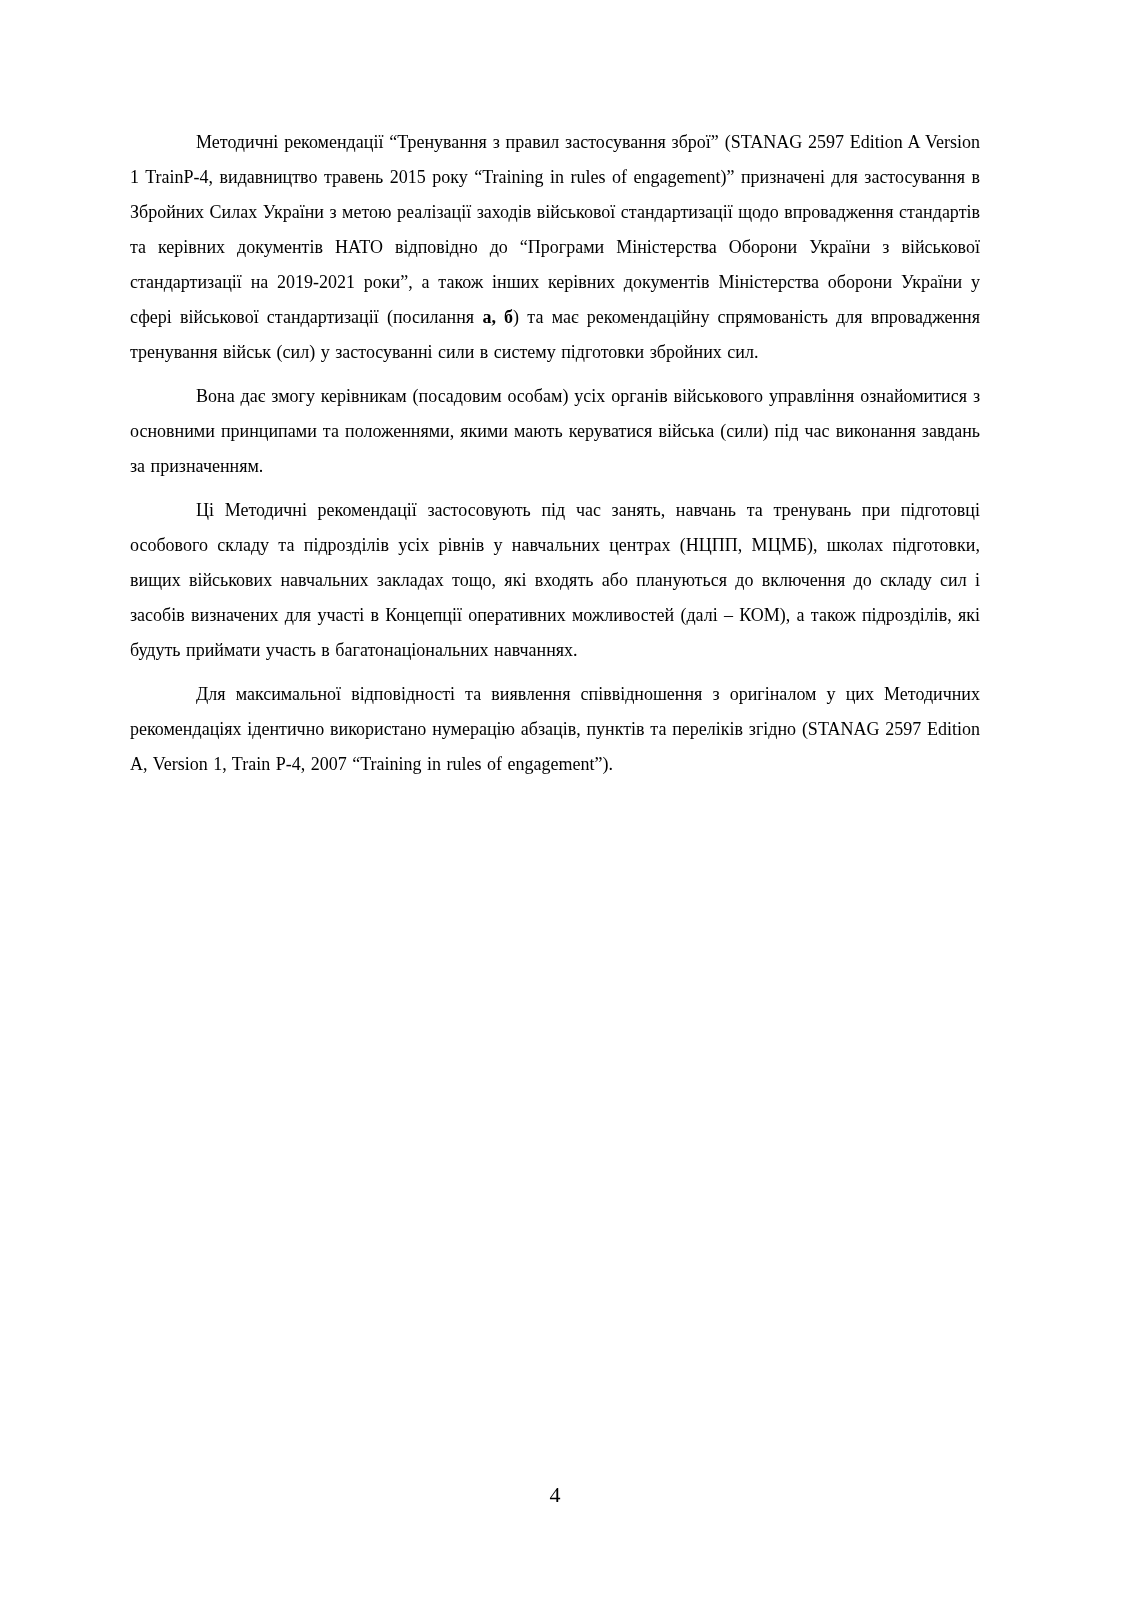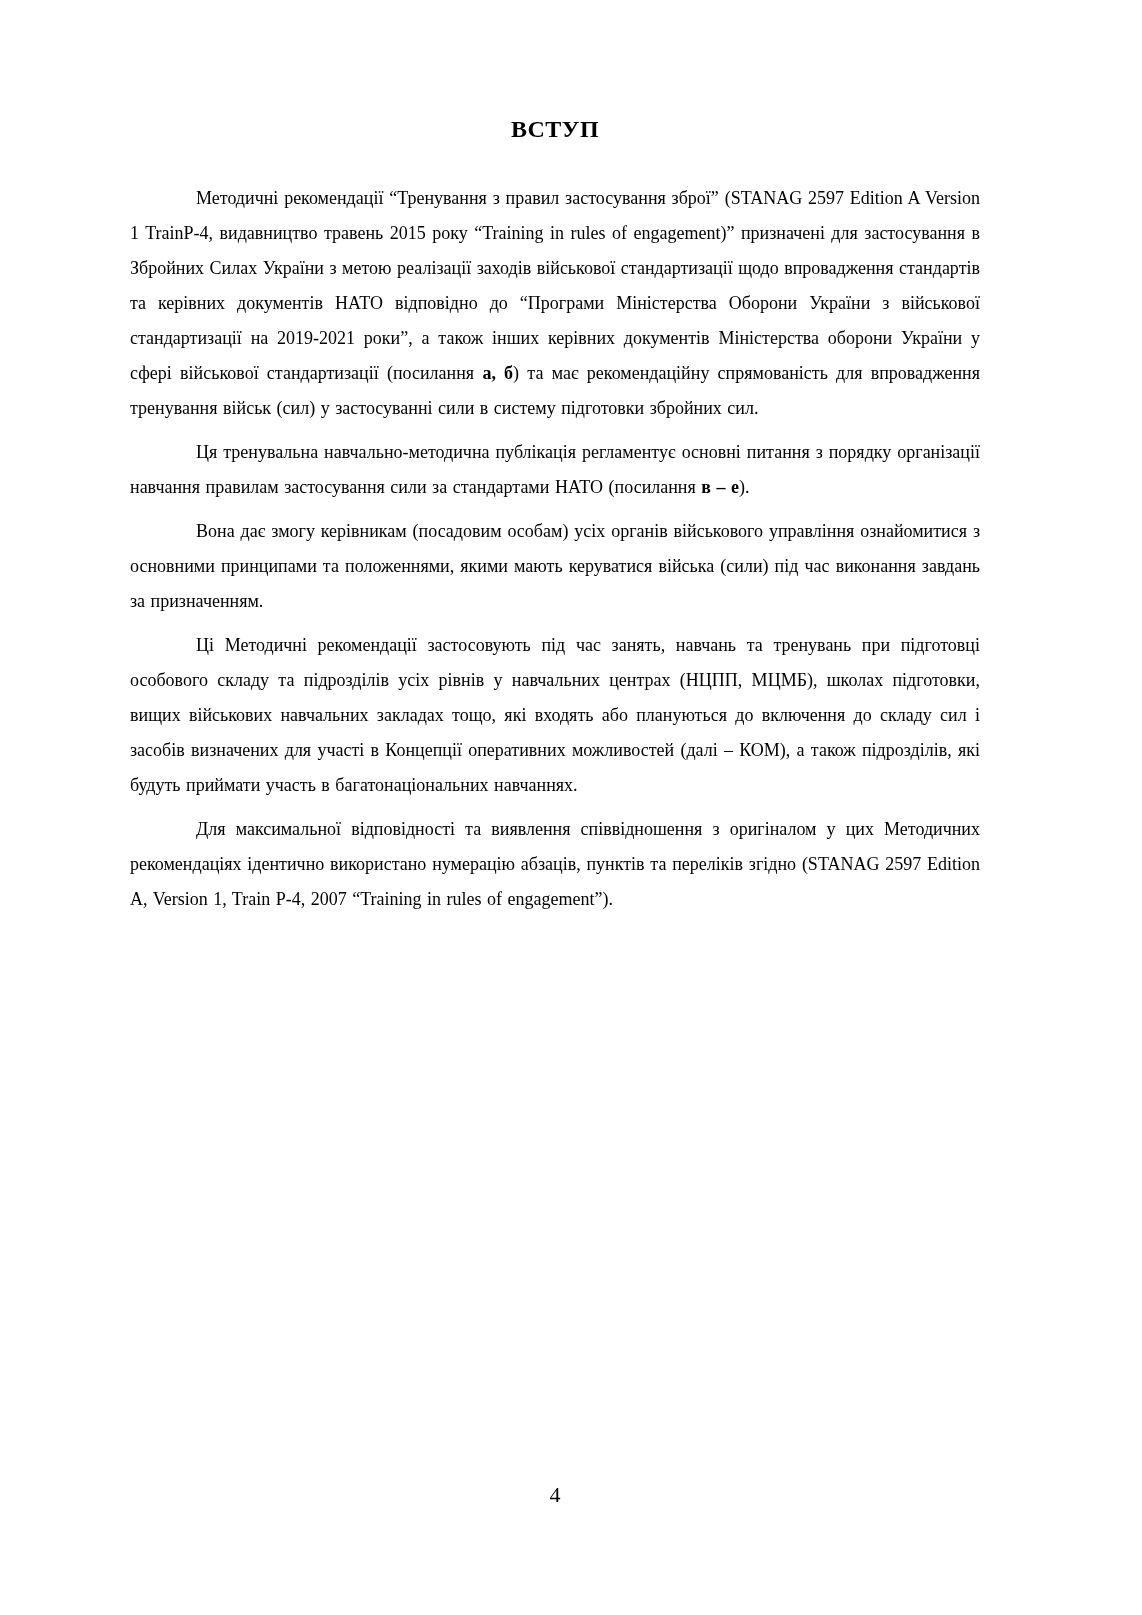--- a/index.html
+++ b/index.html
@@ -46,25 +46,23 @@
     width: 868px;
     text-align: center;
     font-size: 22px;
   }
 </style>
 </head>
 <body>
 
 <div class="page-content">
 
-  <h1 class="doc-title">ВСТУП</h1>
 
   <p class="para"><span>Методичні рекомендації “Тренування з правил застосування зброї” (STANAG 2597 Edition A Version 1 TrainP-4, видавництво травень 2015 року “Training in rules of engagement)” призначені для застосування в Збройних Силах України з метою реалізації заходів військової стандартизації щодо впровадження стандартів та керівних документів НАТО відповідно до “Програми Міністерства Оборони України з військової стандартизації на 2019-2021 роки”, а також інших керівних документів Міністерства оборони України у сфері військової стандартизації (посилання </span><b>а, б</b><span>) та має рекомендаційну спрямованість для впровадження тренування військ (сил) у застосуванні сили в систему підготовки збройних сил.</span></p>
 
-  <p class="para"><span>Ця тренувальна навчально-методична публікація регламентує основні питання з порядку організації навчання правилам застосування сили за стандартами НАТО (посилання </span><b>в – е</b><span>).</span></p>
 
   <p class="para"><span>Вона дає змогу керівникам (посадовим особам) усіх органів військового управління ознайомитися з основними принципами та положеннями, якими мають керуватися війська (сили) під час виконання завдань за призначенням.</span></p>
 
   <p class="para"><span>Ці Методичні рекомендації застосовують під час занять, навчань та тренувань при підготовці особового складу та підрозділів усіх рівнів у навчальних центрах (НЦПП, МЦМБ), школах підготовки, вищих військових навчальних закладах тощо, які входять або плануються до включення до складу сил і засобів визначених для участі в Концепції оперативних можливостей (далі – КОМ), а також підрозділів, які будуть приймати участь в багатонаціональних навчаннях.</span></p>
 
   <p class="para"><span>Для максимальної відповідності та виявлення співвідношення з оригіналом у цих Методичних рекомендаціях ідентично використано нумерацію абзаців, пунктів та переліків згідно (STANAG 2597 Edition A, Version 1, Train P-4, 2007 “Training in rules of engagement”).</span></p>
 
 </div>
 
 <div class="page-number">4</div>

